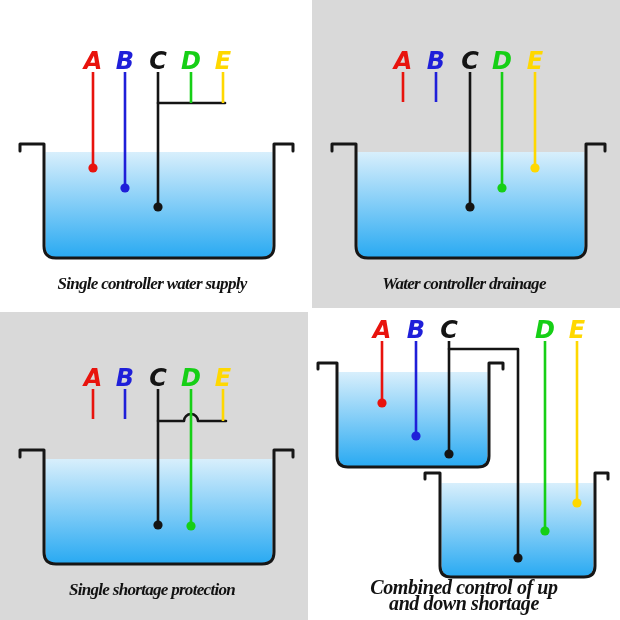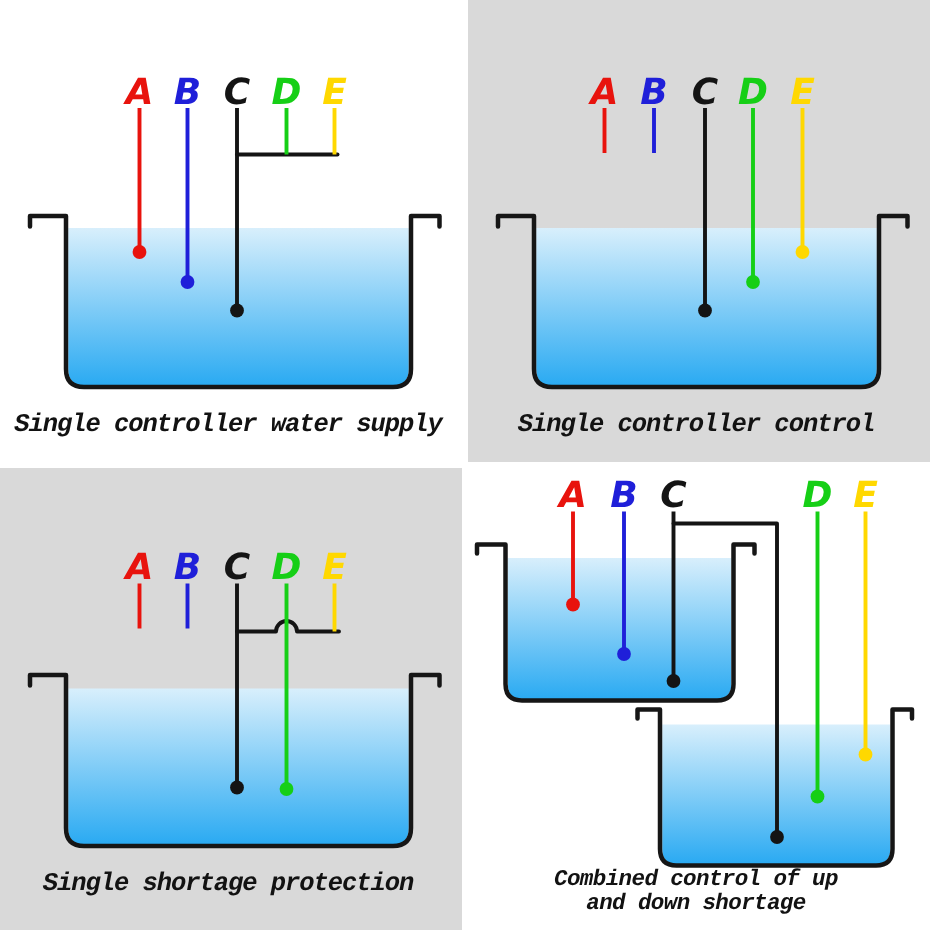--- a/index.html
+++ b/index.html
@@ -21,25 +21,25 @@
     position:relative;
     width:308px;height:308px;
     overflow:hidden;
   }
   .panel svg{position:absolute;left:0;top:0;width:308px;height:308px;display:block;}
   .caption{
     position:absolute;left:0;right:4px;
     text-align:center;
     font-weight:bold;font-style:italic;
     color:#121212;
-    font-family:Liberation Mono, monospace;
+    font-family:Liberation Serif, serif;
   }
   .p0 .caption,.p1 .caption{top:274px;font-size:17px;letter-spacing:-0.7px;}
   .p2 .caption{top:268px;font-size:17px;letter-spacing:-0.7px;}
-  .p3 .caption{top:267px;font-size:15px;line-height:16px;letter-spacing:-0.4px;}
+  .p3 .caption{top:267px;font-size:20px;line-height:16px;letter-spacing:-0.4px;}
   .caption span{display:block;}
 </style>
 </head>
 <body>
 
 <div class="grid">
 
   <figure class="panel p0" style="margin: 0px; background: rgb(255, 255, 255);">
     <svg viewBox="0 0 308 308">
         <defs>
@@ -88,21 +88,21 @@
         <circle cx="158" cy="207" r="4.6" fill="#141414"></circle>
         <text x="158" y="69" text-anchor="middle" fill="#141414" font-size="24" font-weight="bold" font-style="italic" font-family="&quot;DejaVu Sans&quot;,&quot;Liberation Sans&quot;,sans-serif">C</text>
         <line x1="190" y1="72" x2="190" y2="188" stroke="#16cf16" stroke-width="2.6" stroke-linecap="butt"></line>
         <circle cx="190" cy="188" r="4.6" fill="#16cf16"></circle>
         <text x="190" y="69" text-anchor="middle" fill="#16cf16" font-size="24" font-weight="bold" font-style="italic" font-family="&quot;DejaVu Sans&quot;,&quot;Liberation Sans&quot;,sans-serif">D</text>
         <line x1="223" y1="72" x2="223" y2="168" stroke="#ffd800" stroke-width="2.6" stroke-linecap="butt"></line>
         <circle cx="223" cy="168" r="4.6" fill="#ffd800"></circle>
         <text x="223" y="69" text-anchor="middle" fill="#ffd800" font-size="24" font-weight="bold" font-style="italic" font-family="&quot;DejaVu Sans&quot;,&quot;Liberation Sans&quot;,sans-serif">E</text>
       </svg>
     <figcaption class="caption">
-      <span>Single controller control</span>
+      <span>Water controller drainage</span>
     </figcaption>
   </figure>
 
   <figure class="panel p2" style="margin: 0px; background: rgb(217, 217, 217);">
     <svg viewBox="0 0 308 308">
         <defs>
           <linearGradient id="wg2" x1="0" y1="0" x2="0" y2="1">
             <stop offset="0%" stop-color="#d8effc"></stop>
             <stop offset="100%" stop-color="#2aaaf2"></stop>
           </linearGradient>

